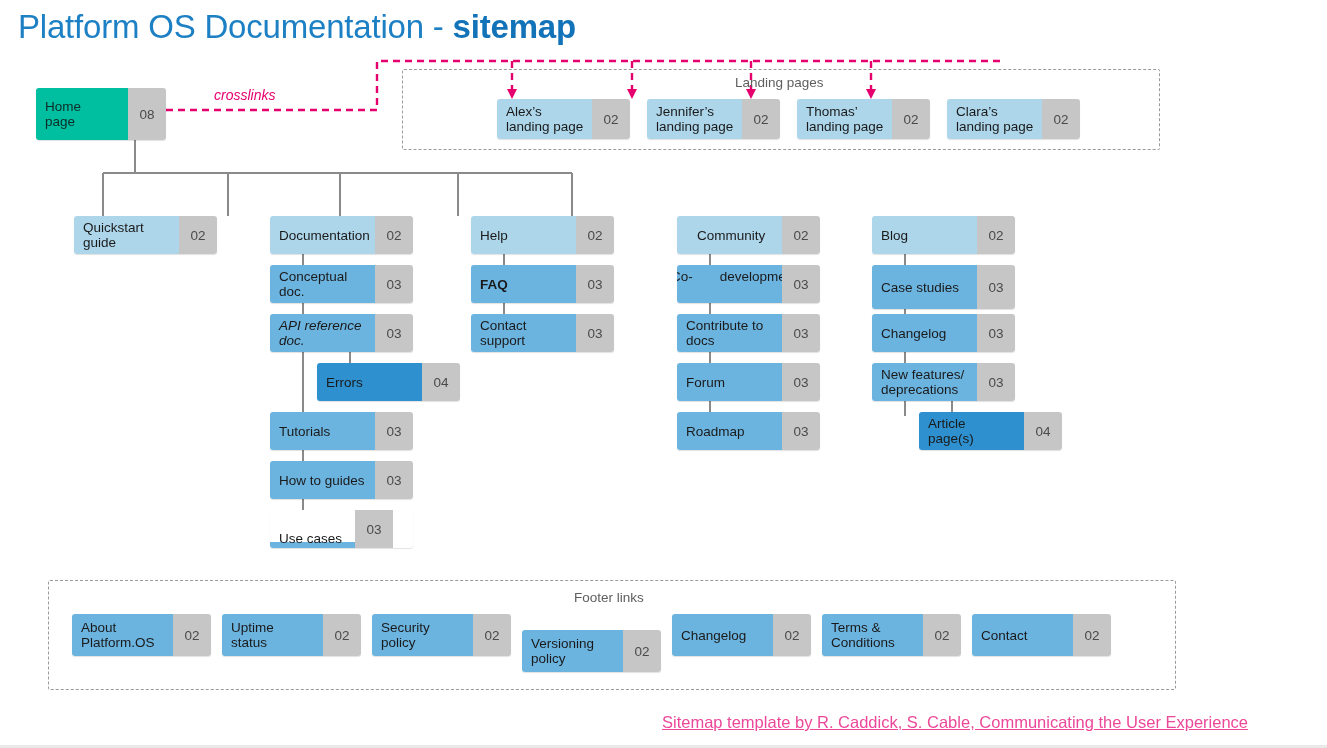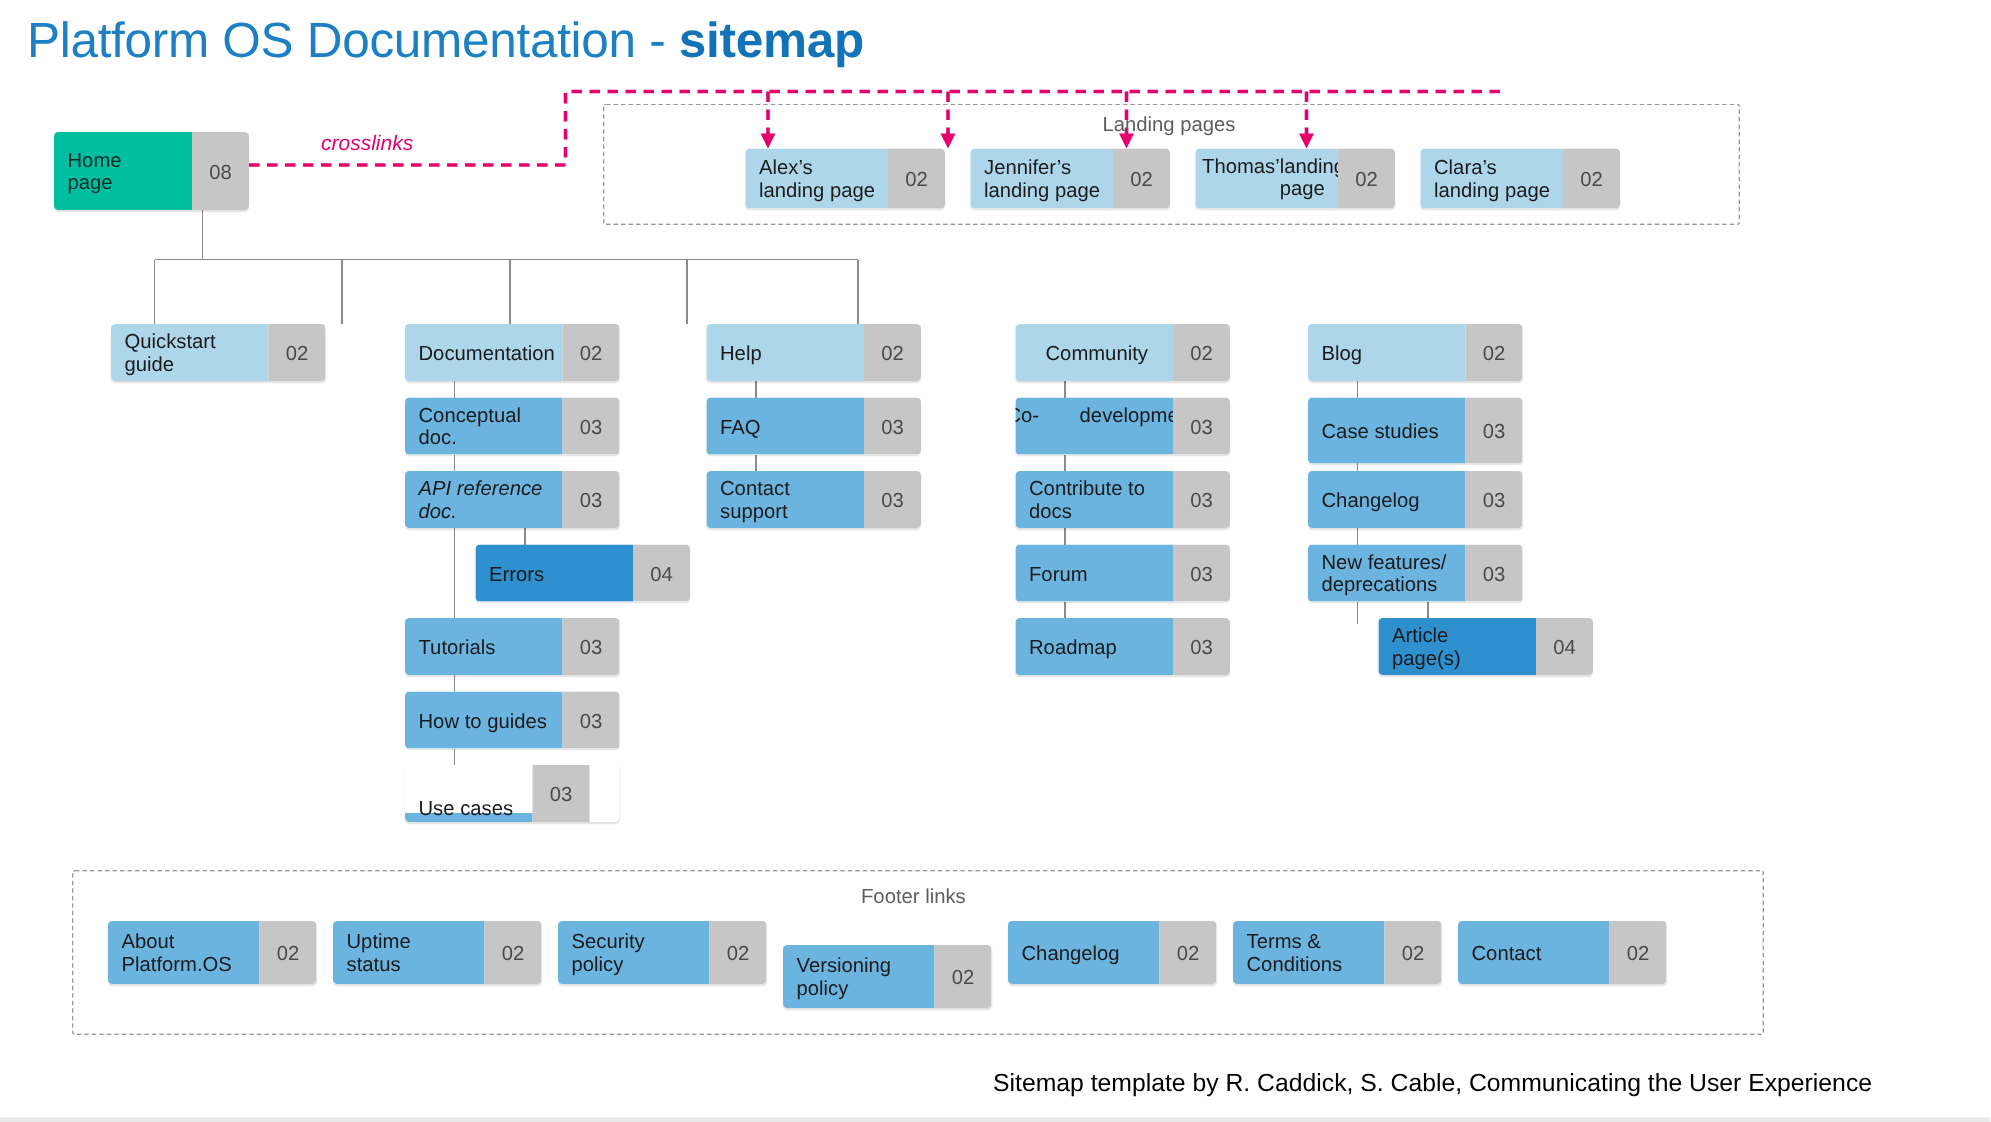--- a/index.html
+++ b/index.html
@@ -61,21 +61,21 @@
   
   .crosslinks-label{
     position:absolute;left:214px;top:87px;
     font-size:14px;font-style:italic;color:#E6006E;
     white-space:nowrap;
   }
 
   
   .credit{
     position:absolute;left:662px;top:713px;
-    font-size:16.5px;color:#000000;white-space:nowrap;
+    font-size:16.5px;color:#ec4899;white-space:nowrap;text-decoration:underline;
   }
   .bottombar{
     position:absolute;left:0;top:745px;width:1327px;height:3px;
     background:#e9e9e9;
   }
 </style>
 </head>
 <body>
 
 <div id="stage">
@@ -150,21 +150,21 @@
         <div class="num" style="width: 38px;">02</div>
       </div>
       <div class="node lv02" style="left: 647px; top: 99px; width: 133px; height: 40px;">
         <div class="lbl" style="width: 95px; flex-direction: column; align-items: flex-start; justify-content: center;">
           <span>Jennifer’s</span>
           <span>landing page</span>
         </div>
         <div class="num" style="width: 38px;">02</div>
       </div>
       <div class="node lv02" style="left: 797px; top: 99px; width: 133px; height: 40px;">
-        <div class="lbl" style="width: 95px; align-items: flex-start; justify-content: center;">
+        <div class="lbl" style="width: 95px; flex-direction: column; align-items: flex-start; justify-content: center;">
           <span>Thomas’</span>
           <span>landing page</span>
         </div>
         <div class="num" style="width: 38px;">02</div>
       </div>
       <div class="node lv02" style="left: 947px; top: 99px; width: 133px; height: 40px;">
         <div class="lbl" style="width: 95px; flex-direction: column; align-items: flex-start; justify-content: center;">
           <span>Clara’s</span>
           <span>landing page</span>
         </div>
@@ -224,21 +224,21 @@
         </div>
         <div class="num" style="width: 38px;">03</div>
       </div>
       <div class="node lv02" style="left: 471px; top: 216px; width: 143px; height: 38px;">
         <div class="lbl" style="width: 105px; flex-direction: column; align-items: flex-start; justify-content: center;">
           <span>Help</span>
         </div>
         <div class="num" style="width: 38px;">02</div>
       </div>
       <div class="node lv03" style="left: 471px; top: 265px; width: 143px; height: 38px;">
-        <div class="lbl" style="width: 105px; flex-direction: column; align-items: flex-start; justify-content: center;">
+        <div class="lbl" style="width: 105px; flex-direction: column; align-items: flex-start; justify-content: center; font-weight: bold;">
           <span>FAQ</span>
         </div>
         <div class="num" style="width: 38px;">03</div>
       </div>
       <div class="node lv03" style="left: 471px; top: 314px; width: 143px; height: 38px;">
         <div class="lbl" style="width: 105px; flex-direction: column; align-items: flex-start; justify-content: center;">
           <span>Contact</span>
           <span>support</span>
         </div>
         <div class="num" style="width: 38px;">03</div>

